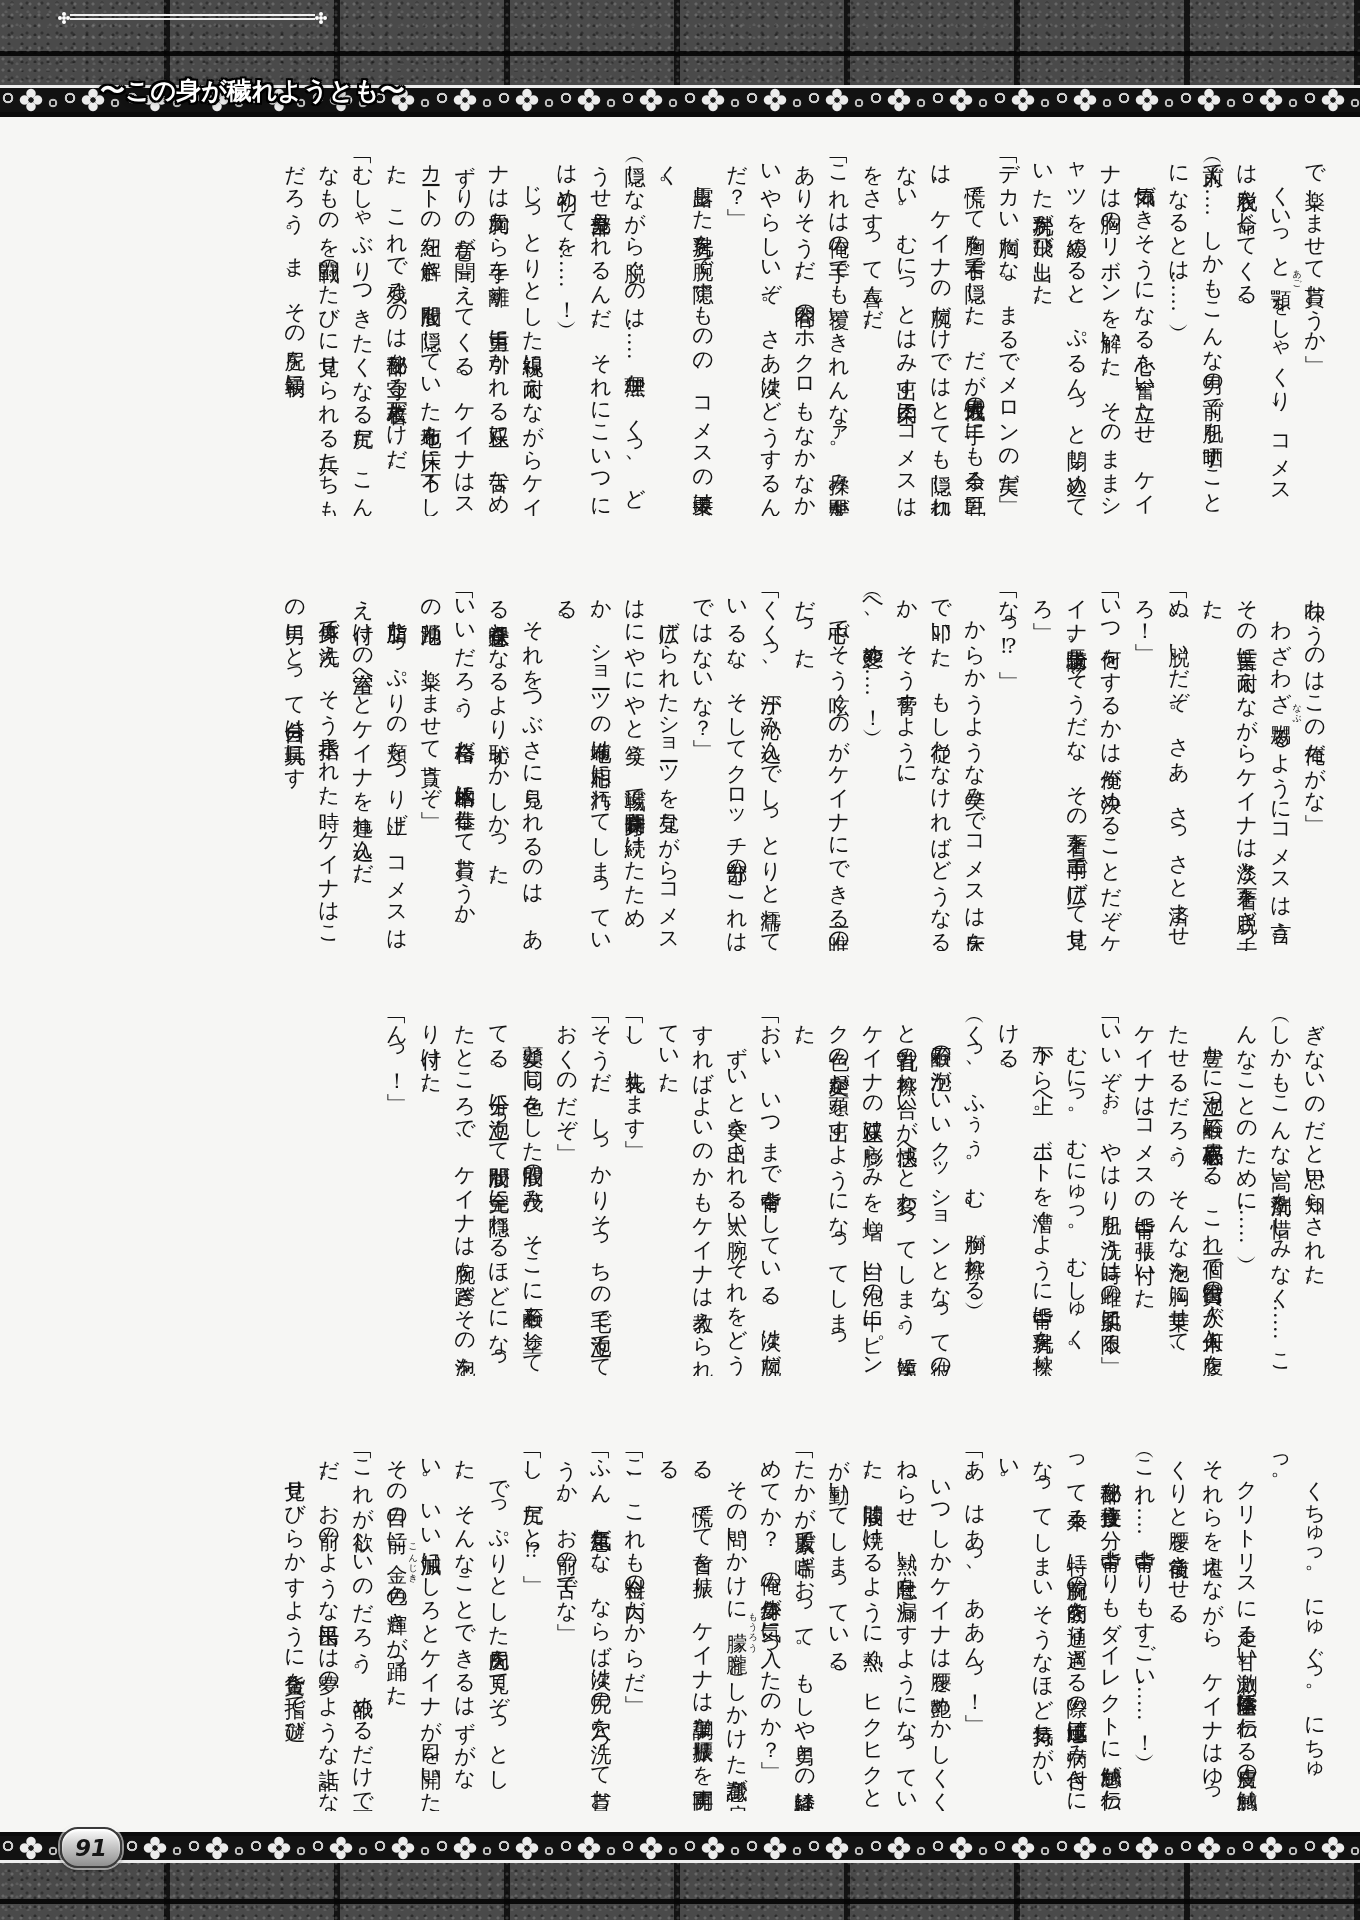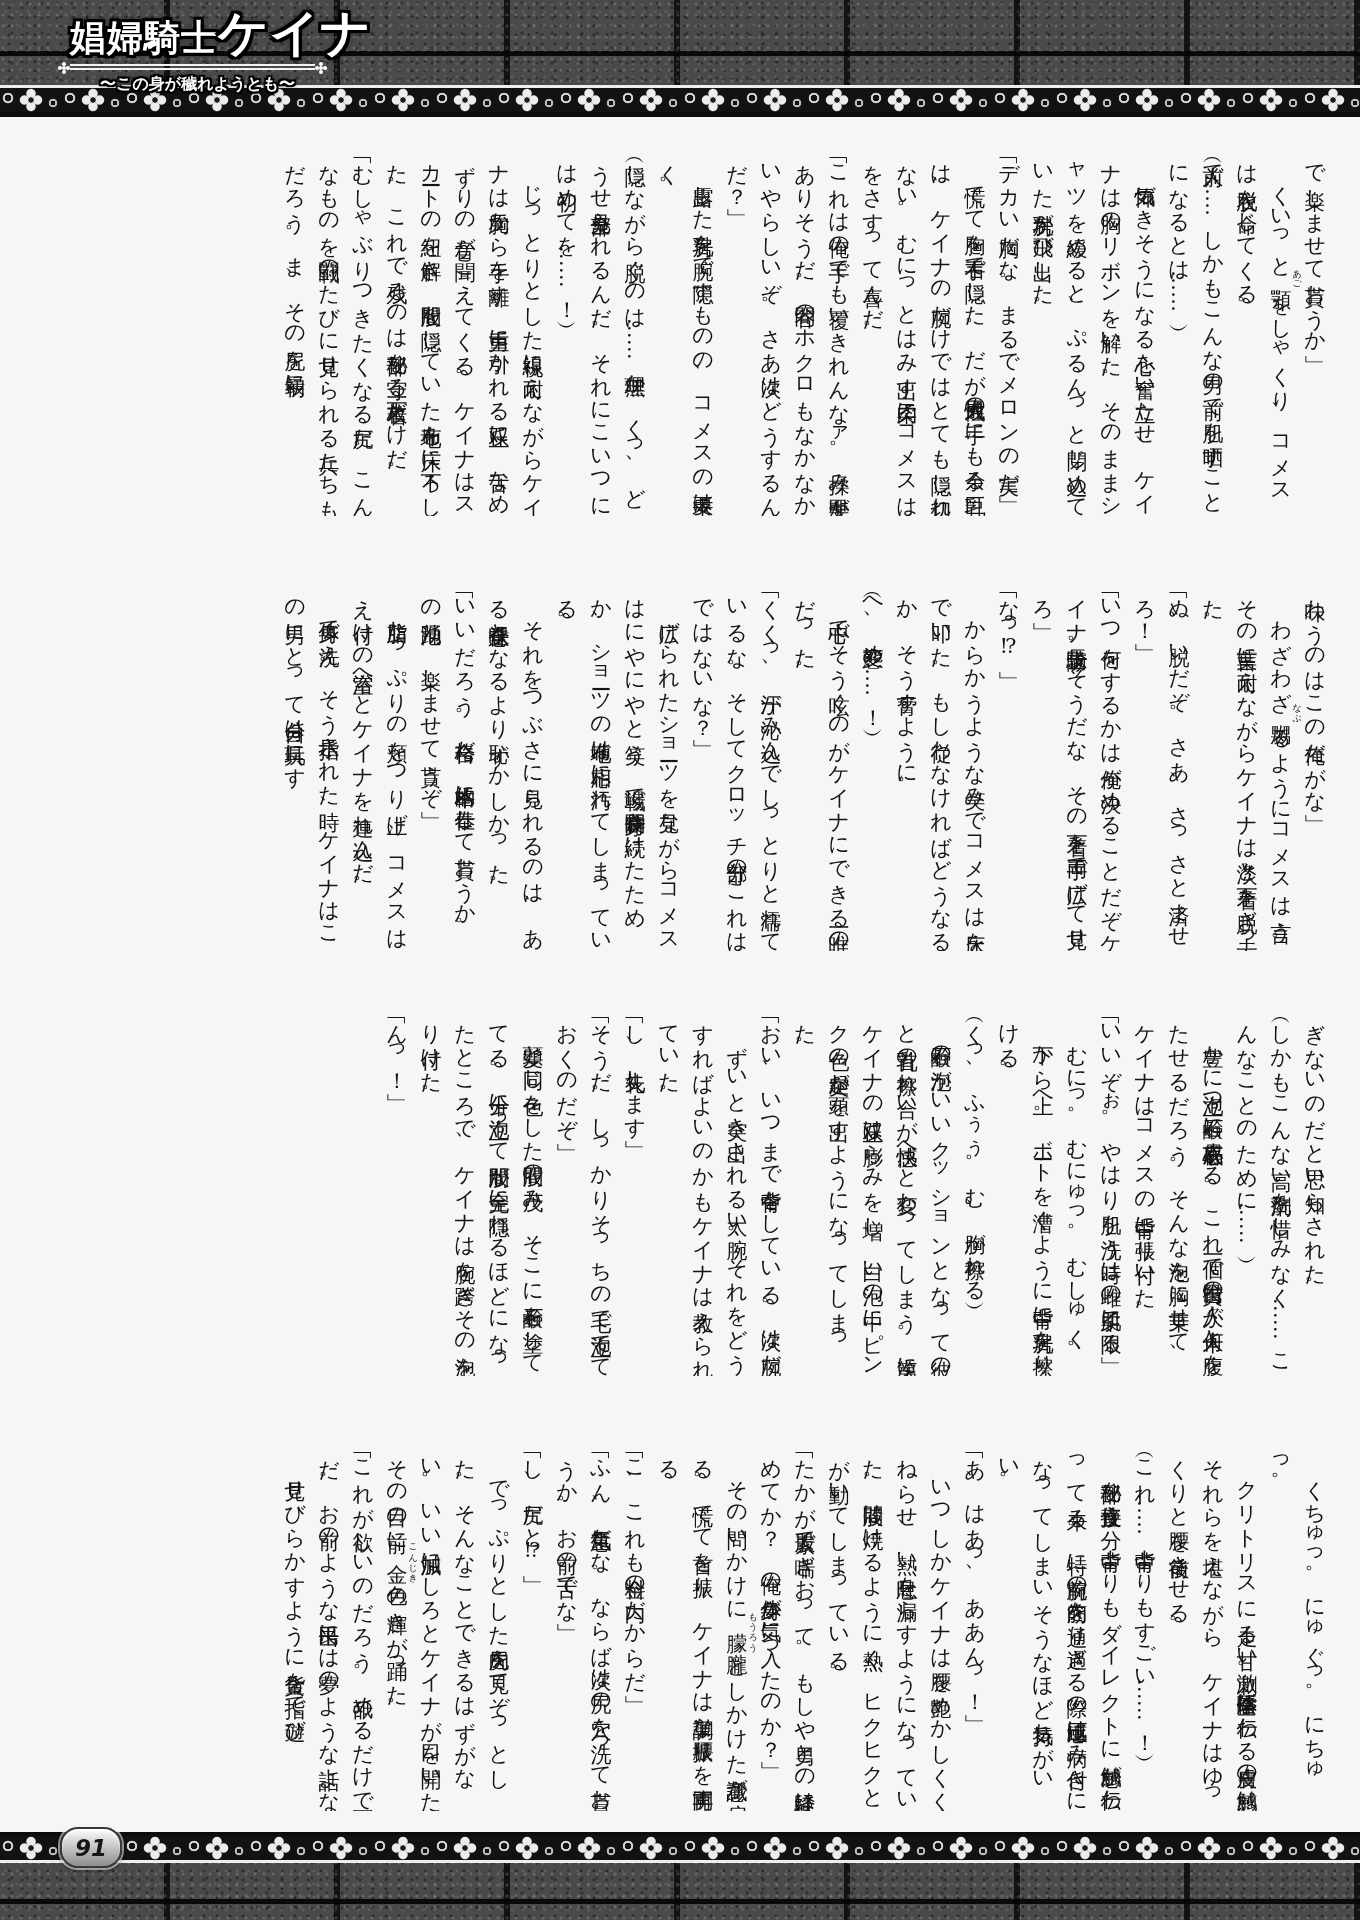--- a/index.html
+++ b/index.html
@@ -45,21 +45,21 @@
   }
   .title-kanji{font-size:36px;letter-spacing:1px;}
   .title-kana{font-size:50px;letter-spacing:0;}
   .title-divider{position:relative;margin-top:6px;width:245px;height:7px;border-top:6px double #f2f2f2;}
   .title-divider .orn{position:absolute;top:-4px;width:4px;height:4px;border-radius:50%;background:#fff;
     box-shadow:0 -4px 0 #fff,0 4px 0 #fff,-4px 0 0 #fff,4px 0 0 #fff;}
   .title-divider .orn.left{left:-8px;}
   .title-divider .orn.right{right:-8px;}
   .subtitle{
     position:absolute;left:30px;top:66px;z-index:5;white-space:nowrap;
-    font-family:"DejaVu Sans","Liberation Sans",sans-serif;font-weight:bold;font-size:16px;color:#ffffff;
+    font-family:"DejaVu Sans","Liberation Sans",sans-serif;font-weight:bold;font-size:25px;color:#ffffff;
     text-shadow:-2px -2px 0 #000,2px -2px 0 #000,-2px 2px 0 #000,2px 2px 0 #000,
                  0 -2px 0 #000,0 2px 0 #000,-2px 0 0 #000,2px 0 0 #000,0 0 6px rgba(0,0,0,.9);
   }
 
   
   .paper{position:absolute;left:0;top:117px;width:1360px;height:1715px;background:#f6f6f4;}
   .band{
     position:absolute;left:60px;right:28px;height:366px;overflow:hidden;
     writing-mode:vertical-rl;text-orientation:mixed;
     font-family:"DejaVu Serif","Liberation Serif",serif;
@@ -81,23 +81,20 @@
     display:flex;align-items:center;justify-content:center;
     font-family:"DejaVu Sans","Liberation Sans",sans-serif;font-weight:bold;font-size:23px;color:#161616;font-style:italic;
   }
 </style>
 </head>
 <body>
 
 <div class="page">
 
   <div class="title-block">
-    <div class="title-main">
-      <span class="title-kanji">娼婦騎士</span><span class="title-kana">ケイナ</span>
-    </div>
     <div class="title-divider">
       <span class="orn left"></span>
       <span class="orn right"></span>
     </div>
     <div class="subtitle">〜この身が穢れようとも〜</div>
   </div>
 
   <div class="ornament-band top"></div>
 
   <div class="paper">

